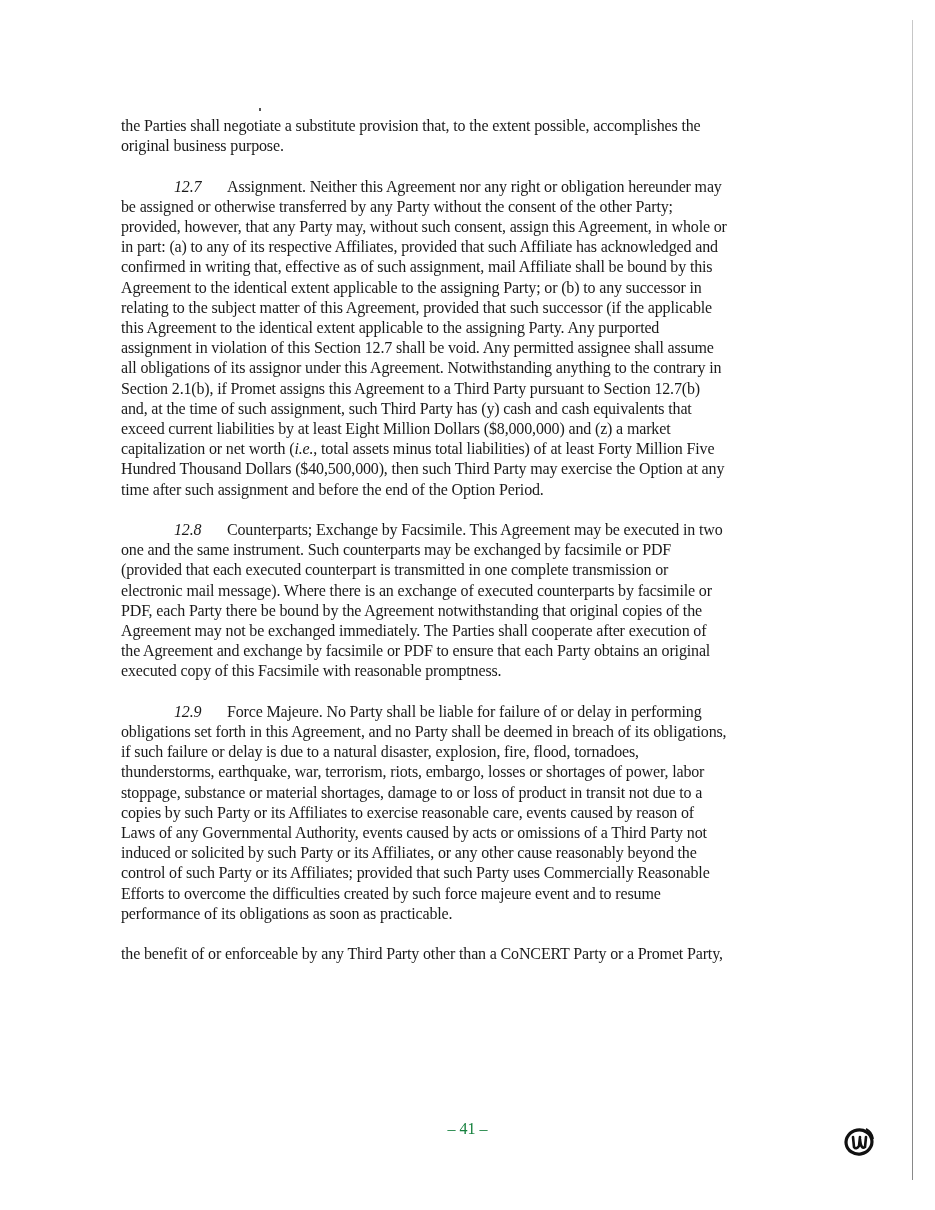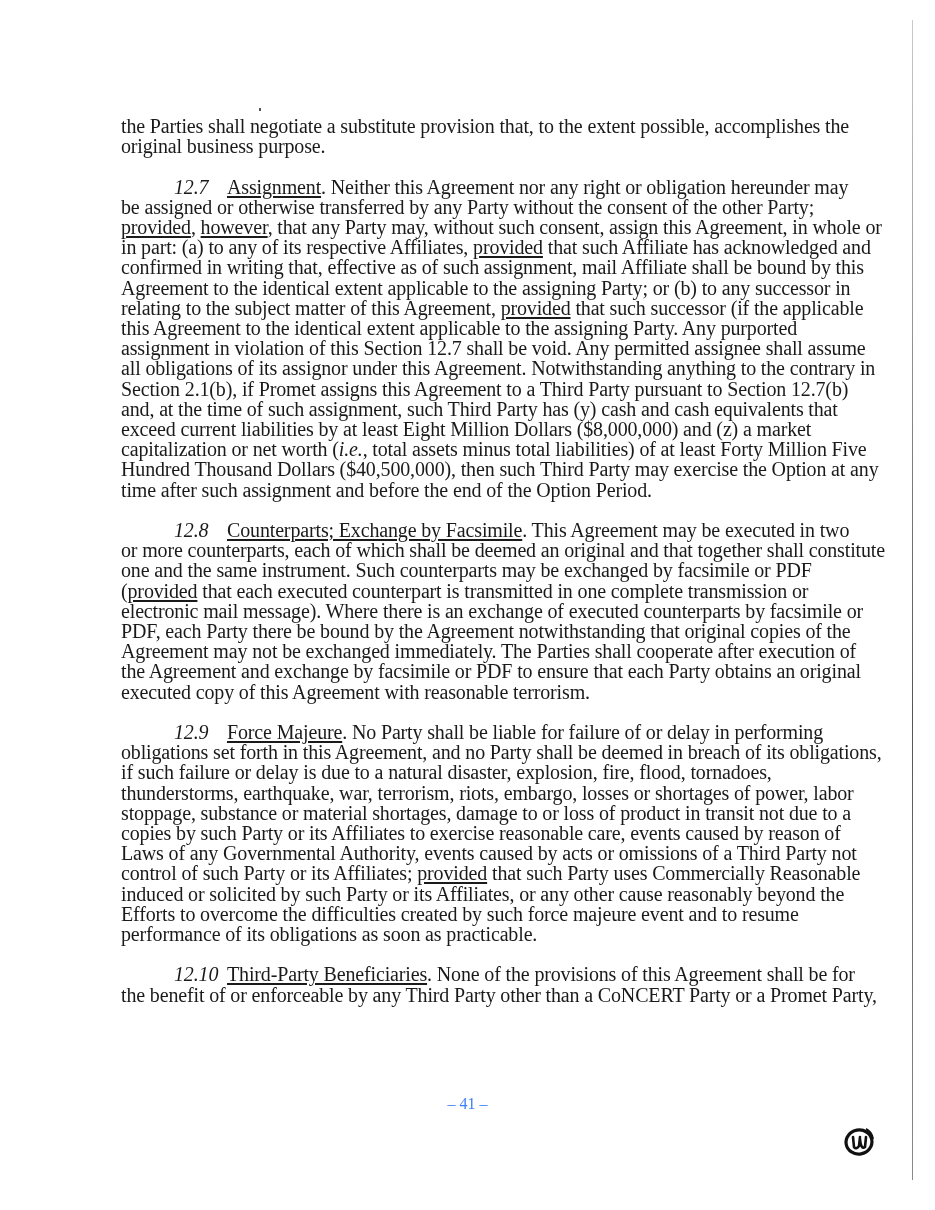--- a/index.html
+++ b/index.html
@@ -4,31 +4,31 @@
 <style>
   html, body { margin: 0; padding: 0; background: #ffffff; }
   body { width: 935px; height: 1210px; position: relative; overflow: hidden; }
   .page {
     position: absolute; left: 0; top: 0; width: 935px; height: 1210px;
     background: #ffffff;
   }
   .text {
     position: absolute; left: 121px; top: 116px; width: 700px;
     font-family: "Liberation Serif", "DejaVu Serif", serif;
-    font-size: 20px; line-height: 20.2px; color: #1a1a1a;
+    font-size: 16px; line-height: 20.2px; color: #1a1a1a;
     letter-spacing: -0.15px;
   }
   .para { margin: 0 0 20.2px 0; }
   .line { display: block; white-space: nowrap; }
   .indent { padding-left: 53px; }
-  .u { text-decoration: underline; text-underline-offset: 2px; }
+  .u { text-underline-offset: 2px; }
   .num { display: inline-block; width: 53px; font-style: italic; }
   .page-number {
-    position: absolute; top: 1095px; left: 0; width: 935px; text-align: center;
-    font-family: "Liberation Serif", "DejaVu Serif", serif; font-size: 16px; color: #3b82f6;
+    position: absolute; top: 1120px; left: 0; width: 935px; text-align: center;
+    font-family: "Liberation Serif", "DejaVu Serif", serif; font-size: 16px; color: #15803d;
   }
   .right-rule {
     position: absolute; left: 912px; top: 20px; width: 1px; height: 1160px;
     background: linear-gradient(#c9c9c9, #7a7a7a 40%, #555 60%, #8a8a8a);
   }
   .speck { position: absolute; left: 259px; top: 108px; width: 2px; height: 3px; background: #555; }
   .initials {
     position: absolute; left: 842px; top: 1123px; width: 36px; height: 36px;
   }
 </style>
@@ -57,44 +57,42 @@
           <span class="line">all obligations of its assignor under this Agreement. Notwithstanding anything to the contrary in</span>
           <span class="line">Section 2.1(b), if Promet assigns this Agreement to a Third Party pursuant to Section 12.7(b)</span>
           <span class="line">and, at the time of such assignment, such Third Party has (y) cash and cash equivalents that</span>
           <span class="line">exceed current liabilities by at least Eight Million Dollars ($8,000,000) and (z) a market</span>
           <span class="line">capitalization or net worth (<i>i.e.</i>, total assets minus total liabilities) of at least Forty Million Five</span>
           <span class="line">Hundred Thousand Dollars ($40,500,000), then such Third Party may exercise the Option at any</span>
           <span class="line">time after such assignment and before the end of the Option Period.</span>
         </p>
         <p class="para">
           <span class="line indent"><span class="num">12.8</span><span class="u">Counterparts; Exchange by Facsimile</span>. This Agreement may be executed in two</span>
-          <span class="line">or more counterparts, each of which shall be deemed an original and that together shall constitute</span>
           <span class="line">one and the same instrument. Such counterparts may be exchanged by facsimile or PDF</span>
           <span class="line">(<span class="u">provided</span> that each executed counterpart is transmitted in one complete transmission or</span>
           <span class="line">electronic mail message). Where there is an exchange of executed counterparts by facsimile or</span>
           <span class="line">PDF, each Party there be bound by the Agreement notwithstanding that original copies of the</span>
           <span class="line">Agreement may not be exchanged immediately. The Parties shall cooperate after execution of</span>
           <span class="line">the Agreement and exchange by facsimile or PDF to ensure that each Party obtains an original</span>
-          <span class="line">executed copy of this Agreement with reasonable terrorism.</span>
+          <span class="line">executed copy of this Facsimile with reasonable promptness.</span>
         </p>
         <p class="para">
           <span class="line indent"><span class="num">12.9</span><span class="u">Force Majeure</span>. No Party shall be liable for failure of or delay in performing</span>
           <span class="line">obligations set forth in this Agreement, and no Party shall be deemed in breach of its obligations,</span>
           <span class="line">if such failure or delay is due to a natural disaster, explosion, fire, flood, tornadoes,</span>
           <span class="line">thunderstorms, earthquake, war, terrorism, riots, embargo, losses or shortages of power, labor</span>
           <span class="line">stoppage, substance or material shortages, damage to or loss of product in transit not due to a</span>
           <span class="line">copies by such Party or its Affiliates to exercise reasonable care, events caused by reason of</span>
           <span class="line">Laws of any Governmental Authority, events caused by acts or omissions of a Third Party not</span>
+          <span class="line">induced or solicited by such Party or its Affiliates, or any other cause reasonably beyond the</span>
           <span class="line">control of such Party or its Affiliates; <span class="u">provided</span> that such Party uses Commercially Reasonable</span>
-          <span class="line">induced or solicited by such Party or its Affiliates, or any other cause reasonably beyond the</span>
           <span class="line">Efforts to overcome the difficulties created by such force majeure event and to resume</span>
           <span class="line">performance of its obligations as soon as practicable.</span>
         </p>
         <p class="para">
-          <span class="line indent"><span class="num">12.10</span><span class="u">Third-Party Beneficiaries</span>. None of the provisions of this Agreement shall be for</span>
           <span class="line">the benefit of or enforceable by any Third Party other than a CoNCERT Party or a Promet Party,</span>
         </p>
       </div>
   </div>
 
   <div class="page-number">– 41 –</div>
 
   <div class="right-rule"></div>
 
   <svg class="initials" viewBox="0 0 36 36">

